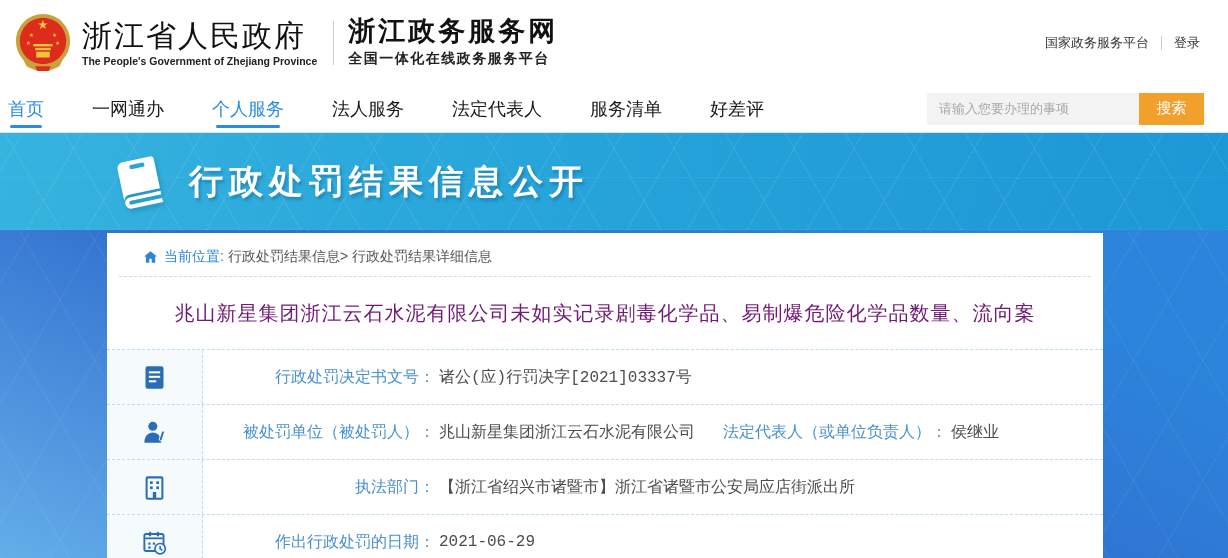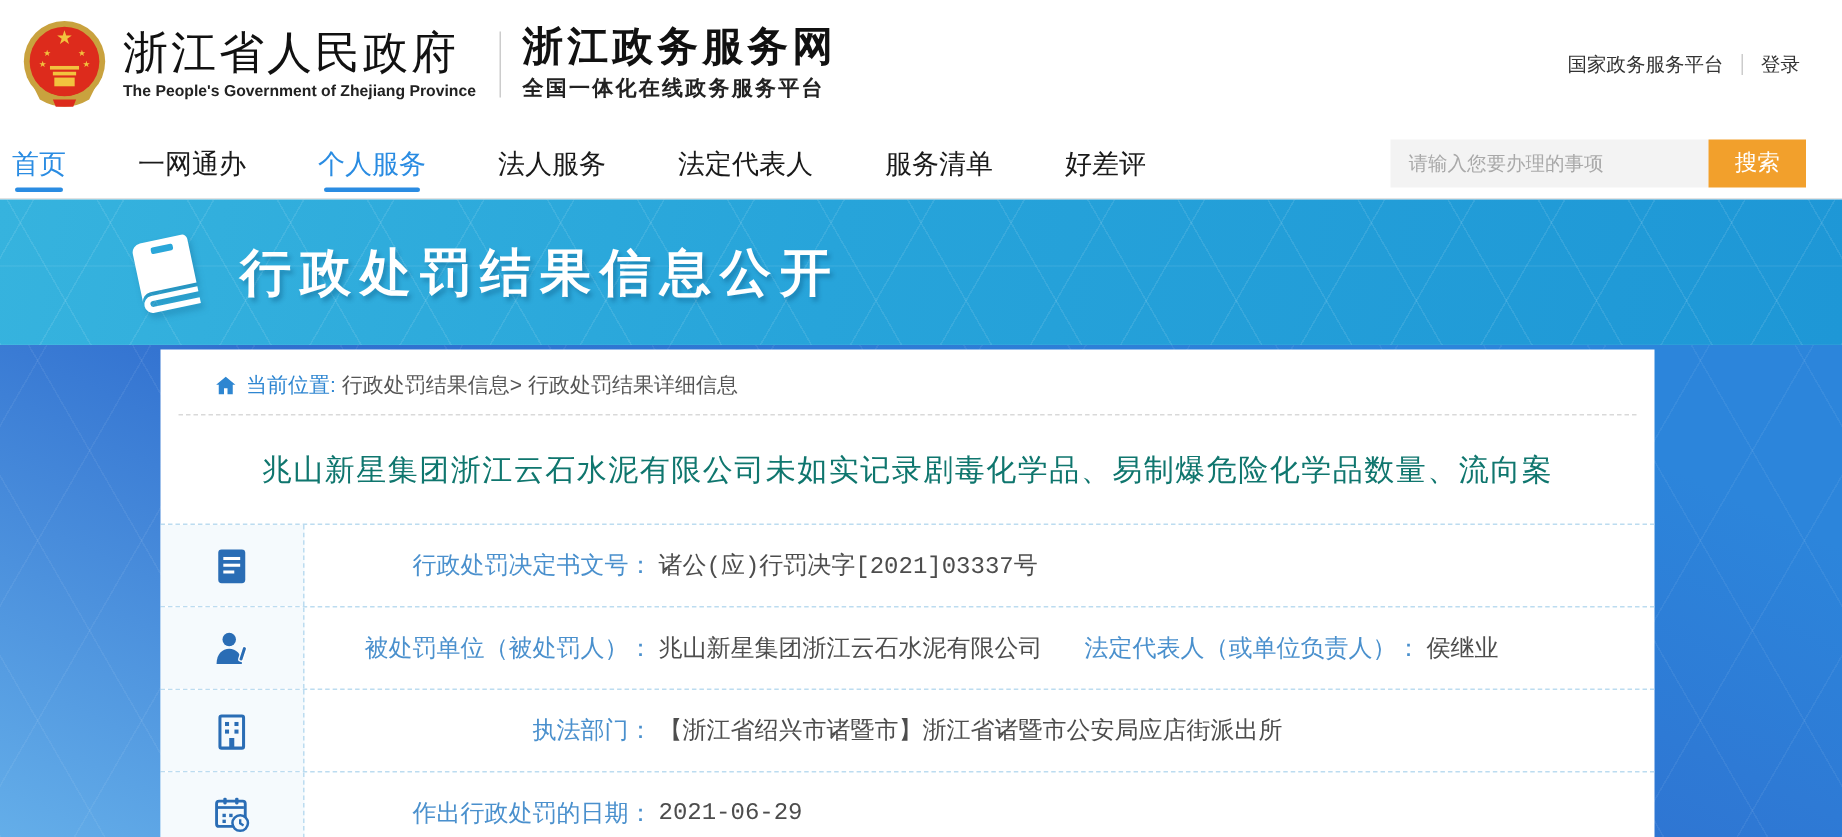--- a/index.html
+++ b/index.html
@@ -39,21 +39,21 @@
 
   
   .banner { position:relative; height:97px; overflow:hidden;
     background:linear-gradient(100deg,#36b3de 0%,#27a4da 45%,#1e97d6 100%); }
   .banner::before { content:""; position:absolute; inset:0;
     background:
       repeating-linear-gradient(60deg, rgba(255,255,255,.09) 0 1px, transparent 1px 52px),
       repeating-linear-gradient(-60deg, rgba(255,255,255,.09) 0 1px, transparent 1px 52px),
       repeating-linear-gradient(0deg, rgba(255,255,255,.05) 0 1px, transparent 1px 52px); }
   .banner-inner { position:relative; display:flex; align-items:center; height:100%;
-    padding-left:82px; }
+    padding-left:111px; }
   .book-icon { width:56px; height:60px; filter:drop-shadow(2px 3px 2px rgba(0,60,100,.25)); }
   .banner-title { margin-left:22px; font-size:34px; font-weight:bold; color:#fff;
     letter-spacing:6px; text-shadow:2px 3px 3px rgba(0,60,100,.3); }
 
   
   .main-bg { position:relative; height:328px;
     background:linear-gradient(205deg,#2c85db 15%,#306fcf 55%,#64aee9 100%); }
   .main-bg::before { content:""; position:absolute; inset:0;
     background:
       repeating-linear-gradient(60deg, rgba(255,255,255,.06) 0 1px, transparent 1px 60px),
@@ -65,21 +65,21 @@
   
   .breadcrumb { display:flex; align-items:center; padding:15px 12px 10px 36px;
     font-size:14px; }
   .home-icon { width:15px; height:14px; margin-right:6px; }
   .crumb-prefix { color:#2e86d1; margin-right:4px; }
   .crumb-path { color:#555; cursor:pointer; }
   .crumb-divider { border-bottom:1px dashed #d9d9d9; margin:0 12px; }
 
   
   .case-title { height:72px; display:flex; align-items:center; justify-content:center;
-    font-size:20px; color:#0f766e; letter-spacing:1px; padding:0 30px; text-align:center; }
+    font-size:20px; color:#701a75; letter-spacing:1px; padding:0 30px; text-align:center; }
 
   
   .info-table { border-top:1px dashed #bcdcf0; }
   .info-row { display:flex; height:55px; border-bottom:1px dashed #bcdcf0;font-family:Liberation Mono, monospace; }
   .icon-cell { flex:0 0 96px; background:#f5fafd; border-right:1px dashed #bcdcf0;
     display:flex; align-items:center; justify-content:center; }
   .icon-cell svg { width:27px; height:27px; }
   .content-cell { flex:1; display:flex; align-items:center; font-size:16px; }
   .fld-label { color:#4a90cd; min-width:232px; text-align:right; white-space:nowrap; }
   .fld-value { color:#4d4d4d; margin-left:4px; white-space:nowrap; }

